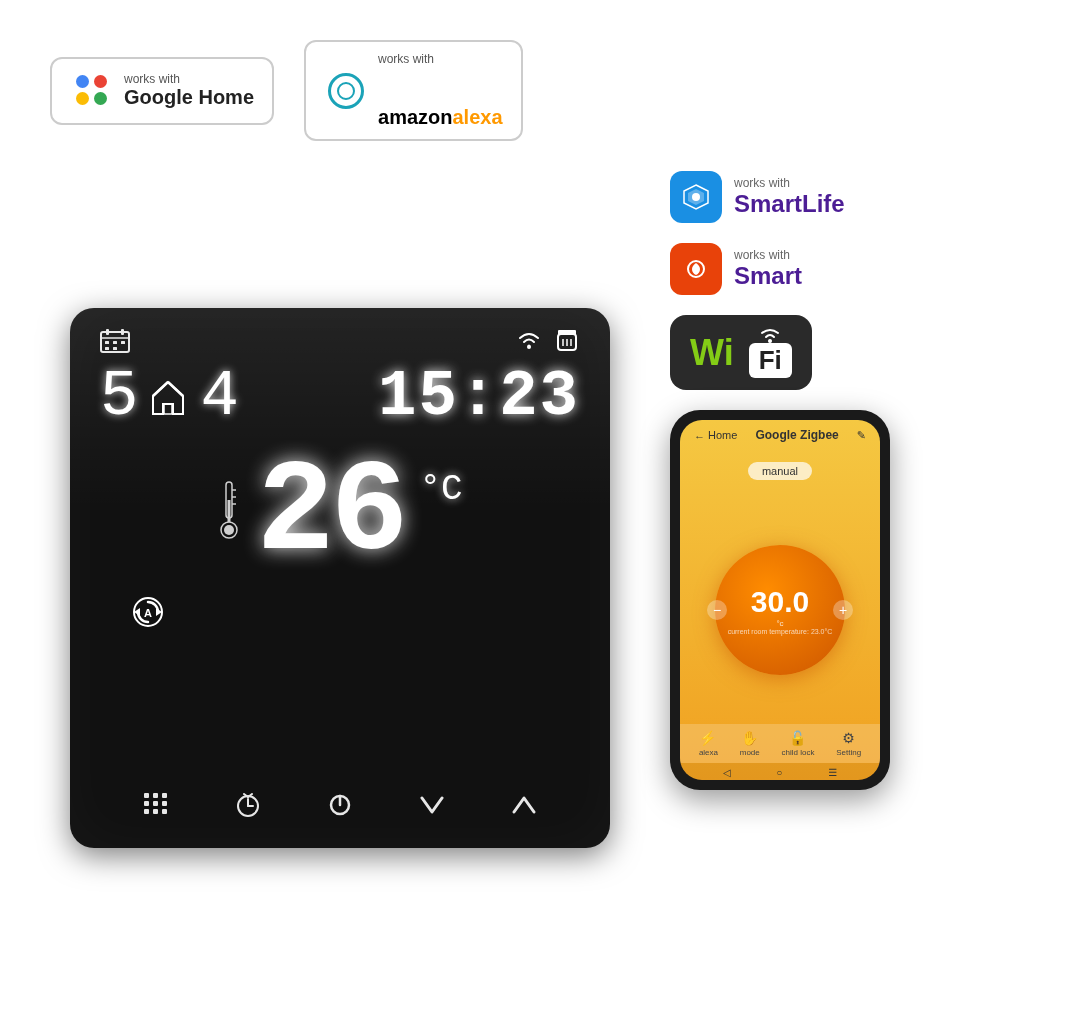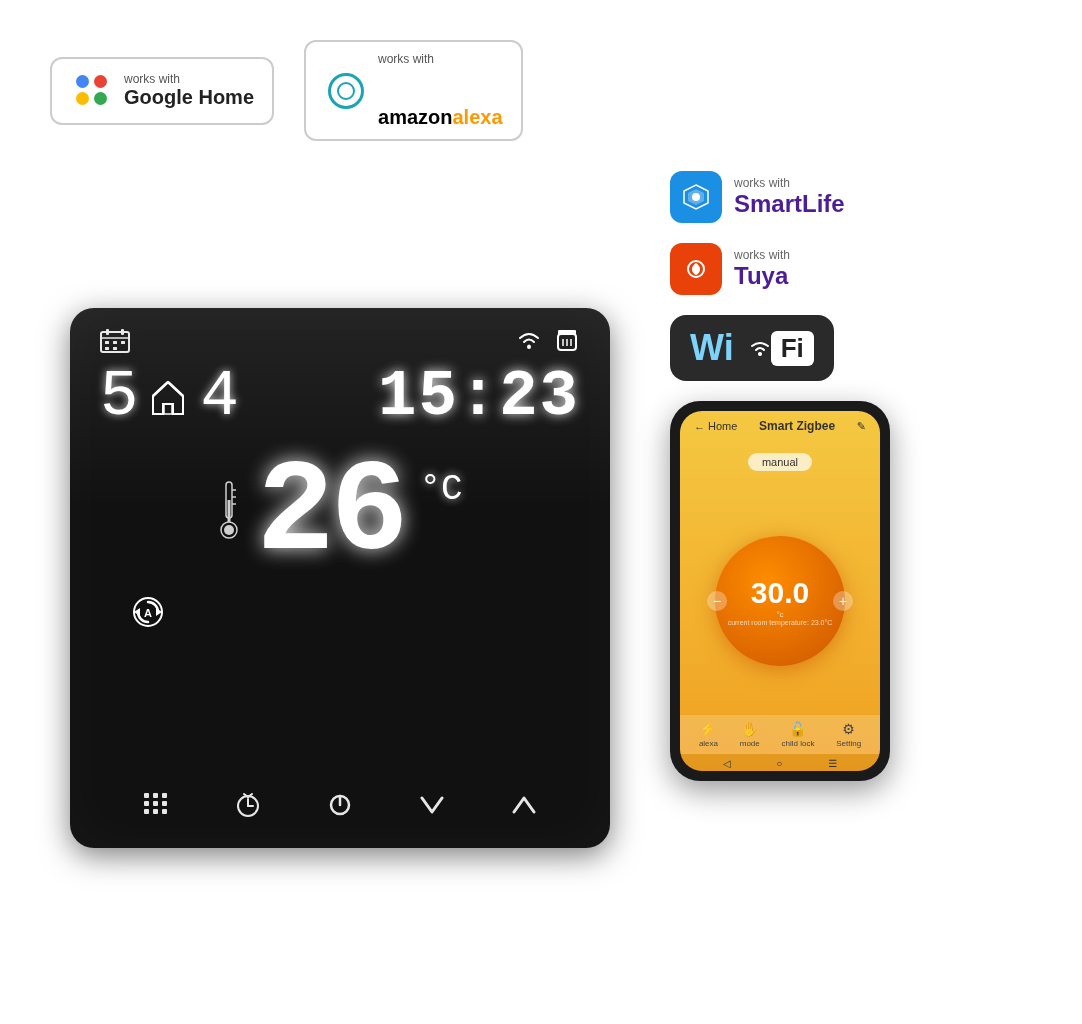--- a/index.html
+++ b/index.html
@@ -672,47 +672,47 @@
 
       <div class="right-badge">
         <div class="right-badge-icon tuya-icon">
           <svg width="32" height="32" viewBox="0 0 32 32" fill="white">
             <circle cx="16" cy="16" r="8" stroke="white" stroke-width="2" fill="none"></circle>
             <path d="M16 10 Q20 13 20 16 Q20 20 16 22 Q12 20 12 16 Q12 13 16 10Z" fill="white"></path>
           </svg>
         </div>
         <div class="right-badge-text">
           <div class="works-with-small">works with</div>
-          <div class="brand-large">Tuya</div>
+          <div class="brand-large">Smart</div>
         </div>
       </div>
 
       <div class="wifi-badge">
-        <div style="font-size:36px;font-weight:bold;color:#7dd3fc;font-family:Arial;">Wi</div>
-        <div style="display:flex;flex-direction:row;align-items:center;">
+        <div style="font-size:36px;font-weight:bold;color:#84cc16;font-family:Arial;">Wi</div>
+        <div style="display:flex;flex-direction:column;align-items:center;">
           <svg width="22" height="16" viewBox="0 0 22 16" fill="white">
             <path d="M11 14 L11 14" stroke="white" stroke-width="3" stroke-linecap="round"></path>
             <path d="M7 10 Q11 6 15 10" stroke="white" stroke-width="2" fill="none" stroke-linecap="round"></path>
             <path d="M3 6 Q11 0 19 6" stroke="white" stroke-width="2" fill="none" stroke-linecap="round"></path>
             <circle cx="11" cy="14" r="2" fill="white"></circle>
           </svg>
           <div style="background:#fff;border-radius:6px;padding:2px 10px;">
             <span style="font-size:26px;font-weight:bold;color:#222;">Fi</span>
           </div>
         </div>
       </div>
 
       <div class="phone-mockup">
         <div class="phone-screen">
           <div class="phone-header">
             <div class="phone-back">
               <span>←</span>
               <span>Home</span>
             </div>
-            <div class="phone-title">Smart Zigbee</div>
+            <div class="phone-title">Google Zigbee</div>
             <div class="phone-edit">✎</div>
           </div>
 
           <div class="phone-tab">
             <div class="tab-pill">manual</div>
           </div>
 
           <div class="phone-circle-area">
             <div class="temp-circle">
               <div class="circle-minus">−</div>

